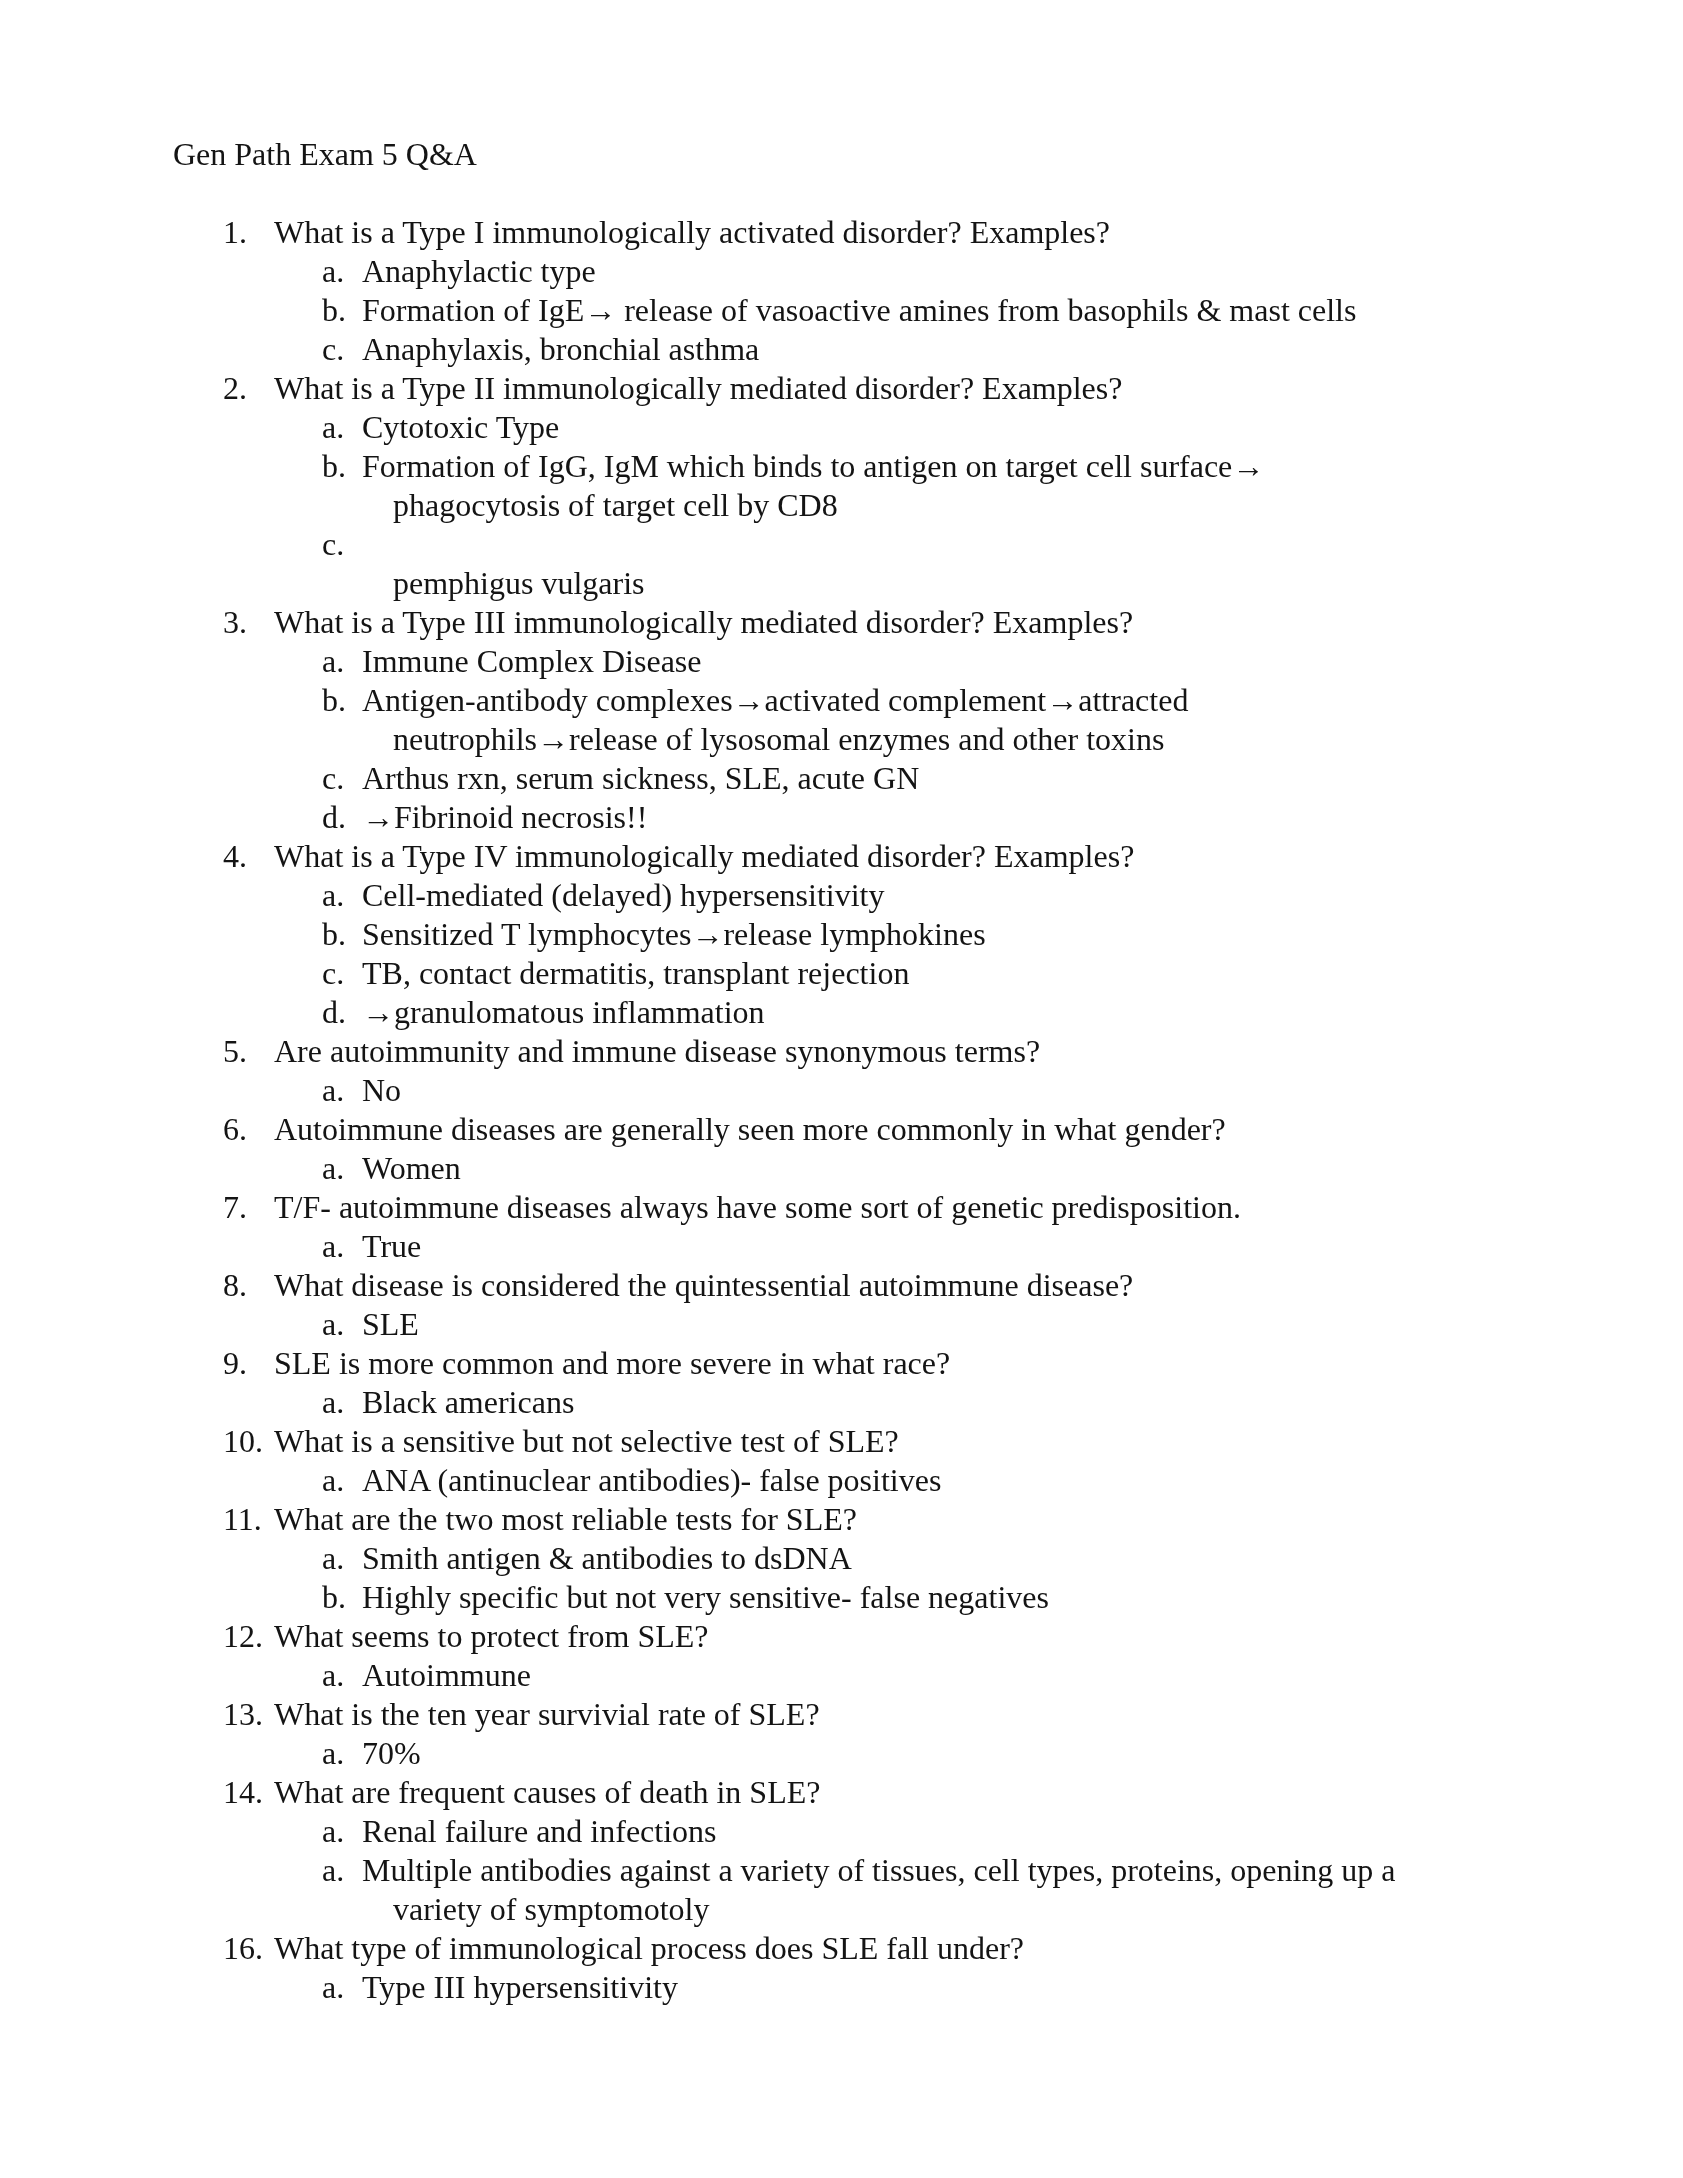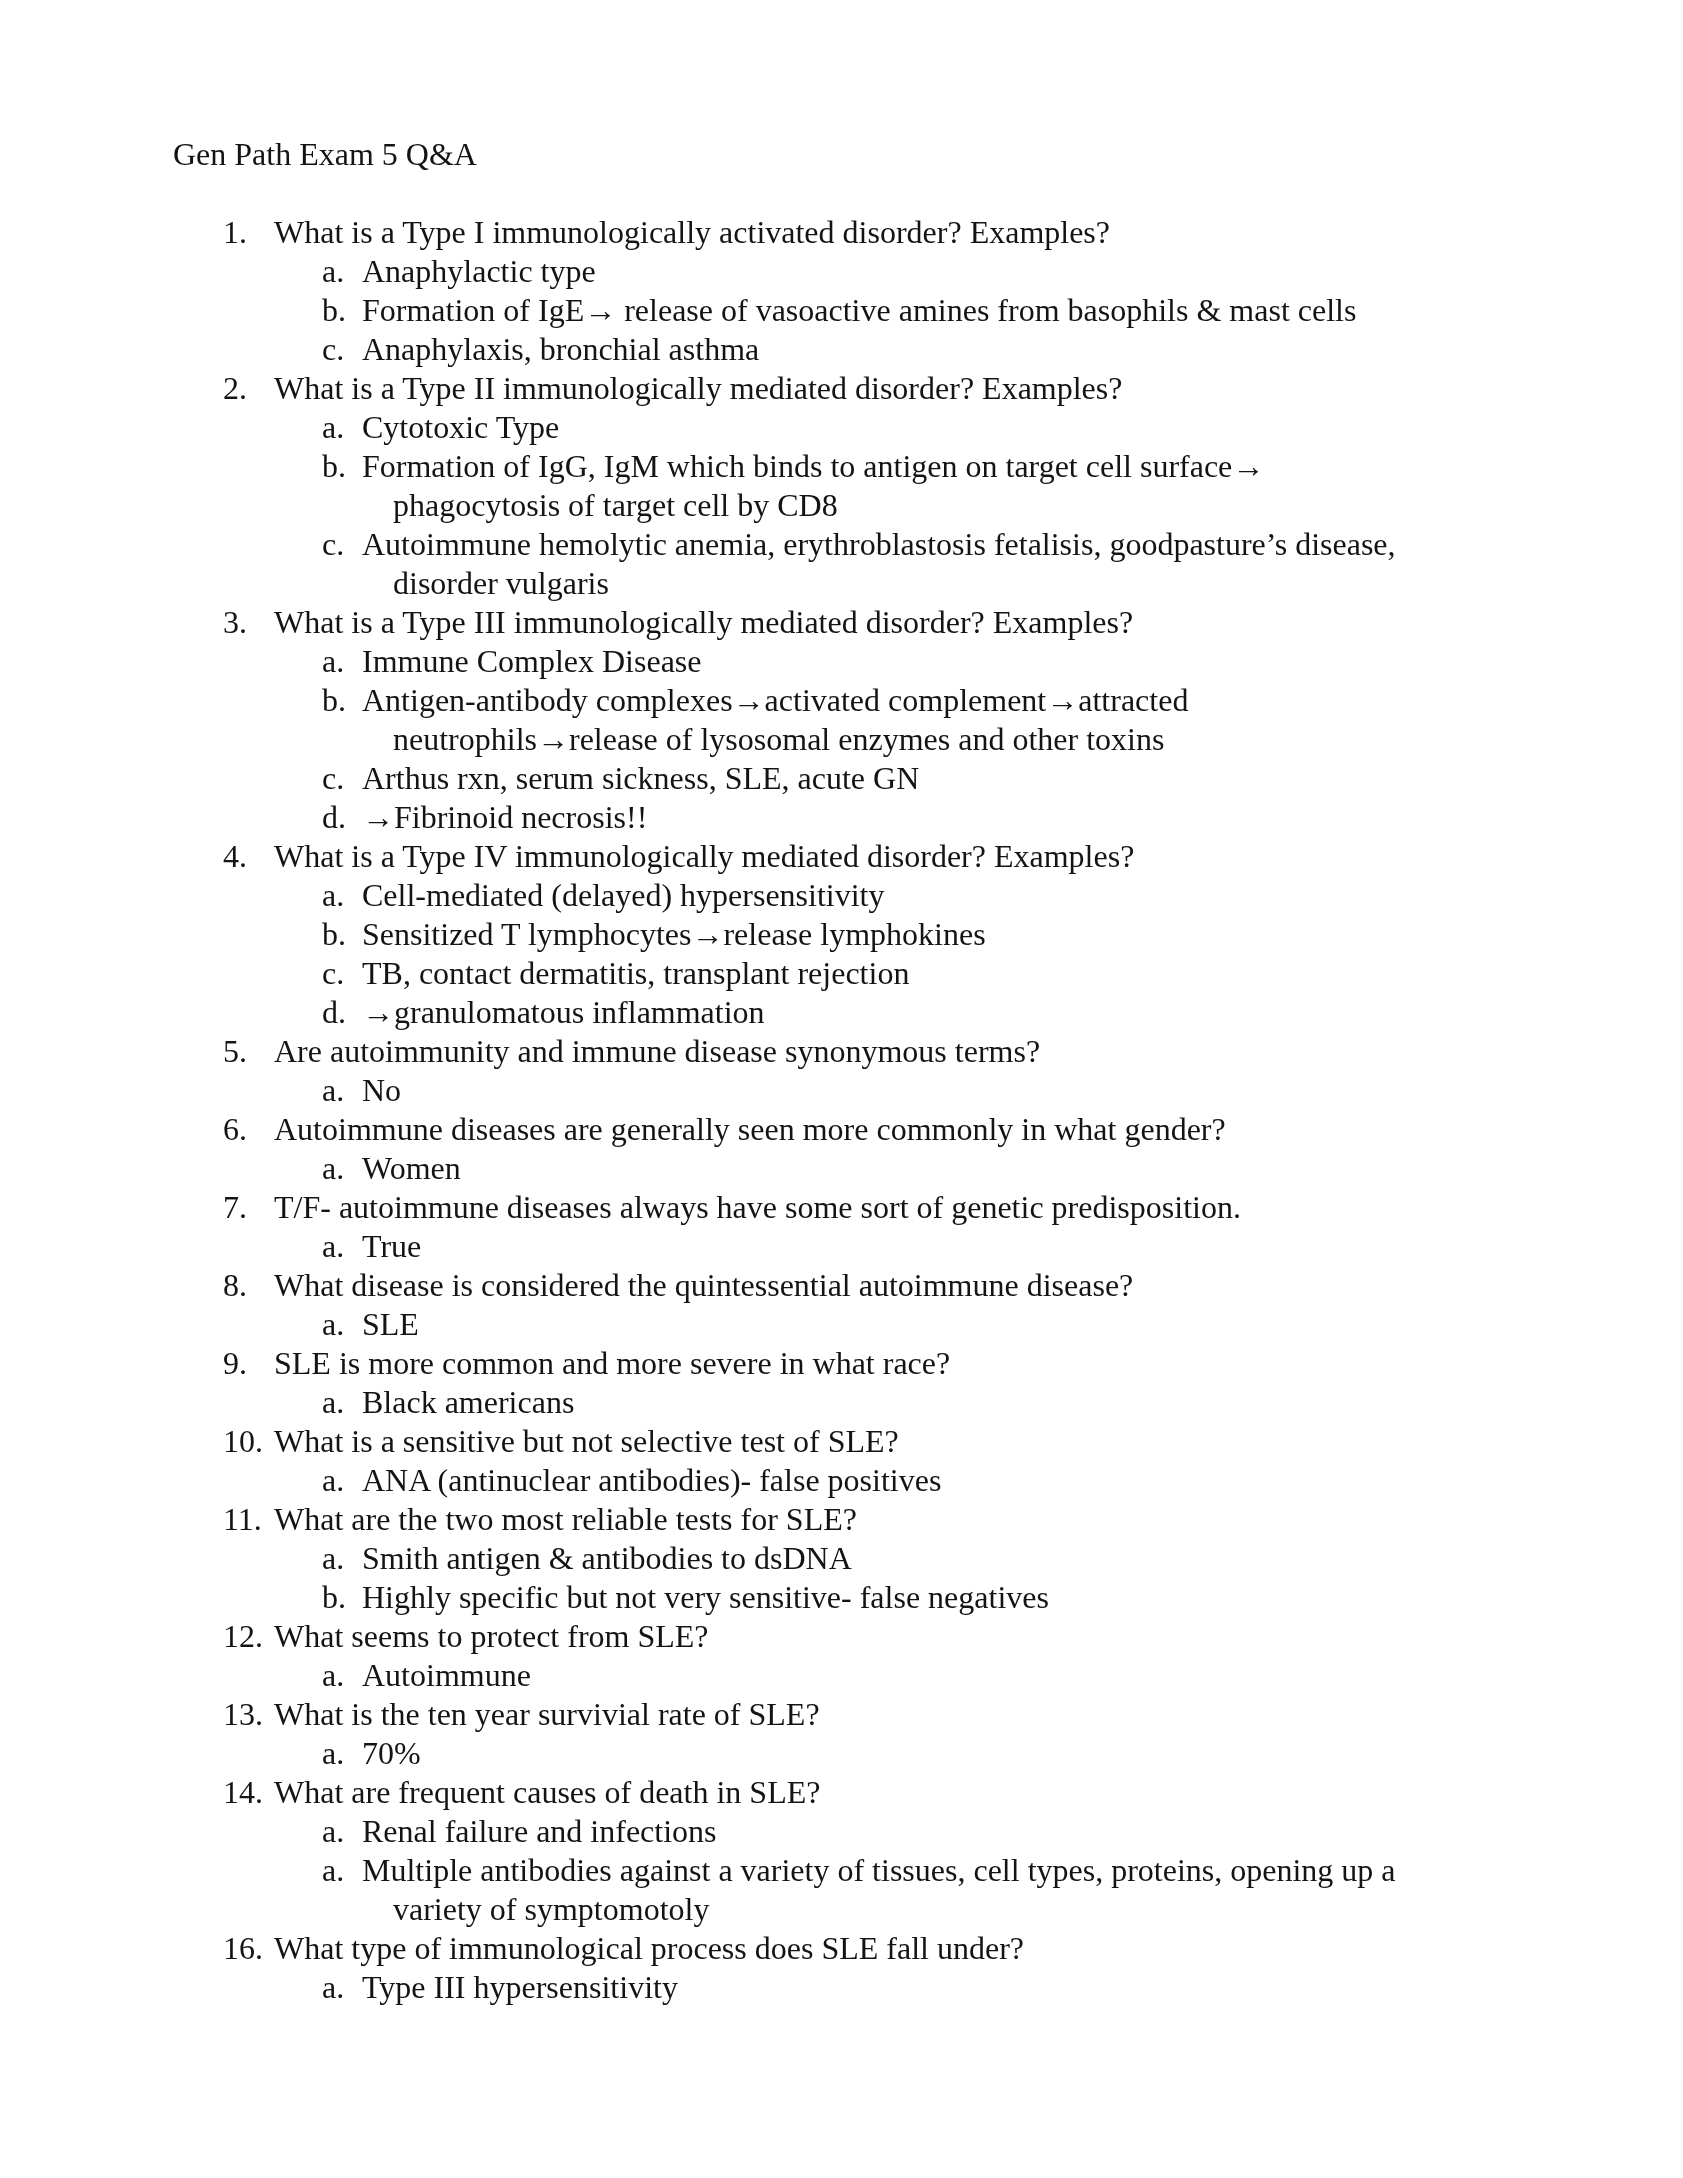--- a/index.html
+++ b/index.html
@@ -70,23 +70,22 @@
         <span class="a-letter">a.</span>
         <span class="a-text">Cytotoxic Type</span>
       </div>
       <div class="a-line">
         <span class="a-letter">b.</span>
         <span class="a-text">Formation of IgG, IgM which binds to antigen on target cell surface→</span>
       </div>
       <div class="cont-line">phagocytosis of target cell by CD8</div>
       <div class="a-line">
         <span class="a-letter">c.</span>
-        <span class="a-text">Autoimmune hemolytic anemia, erythroblastosis fetalisis, goodpasture’s disease,</span>
-      </div>
-      <div class="cont-line">disorder vulgaris</div>
+      </div>
+      <div class="cont-line">pemphigus vulgaris</div>
       <div class="q-line">
         <span class="q-num">3.</span>
         <span class="q-text">What is a Type III immunologically mediated disorder? Examples?</span>
       </div>
       <div class="a-line">
         <span class="a-letter">a.</span>
         <span class="a-text">Immune Complex Disease</span>
       </div>
       <div class="a-line">
         <span class="a-letter">b.</span>

